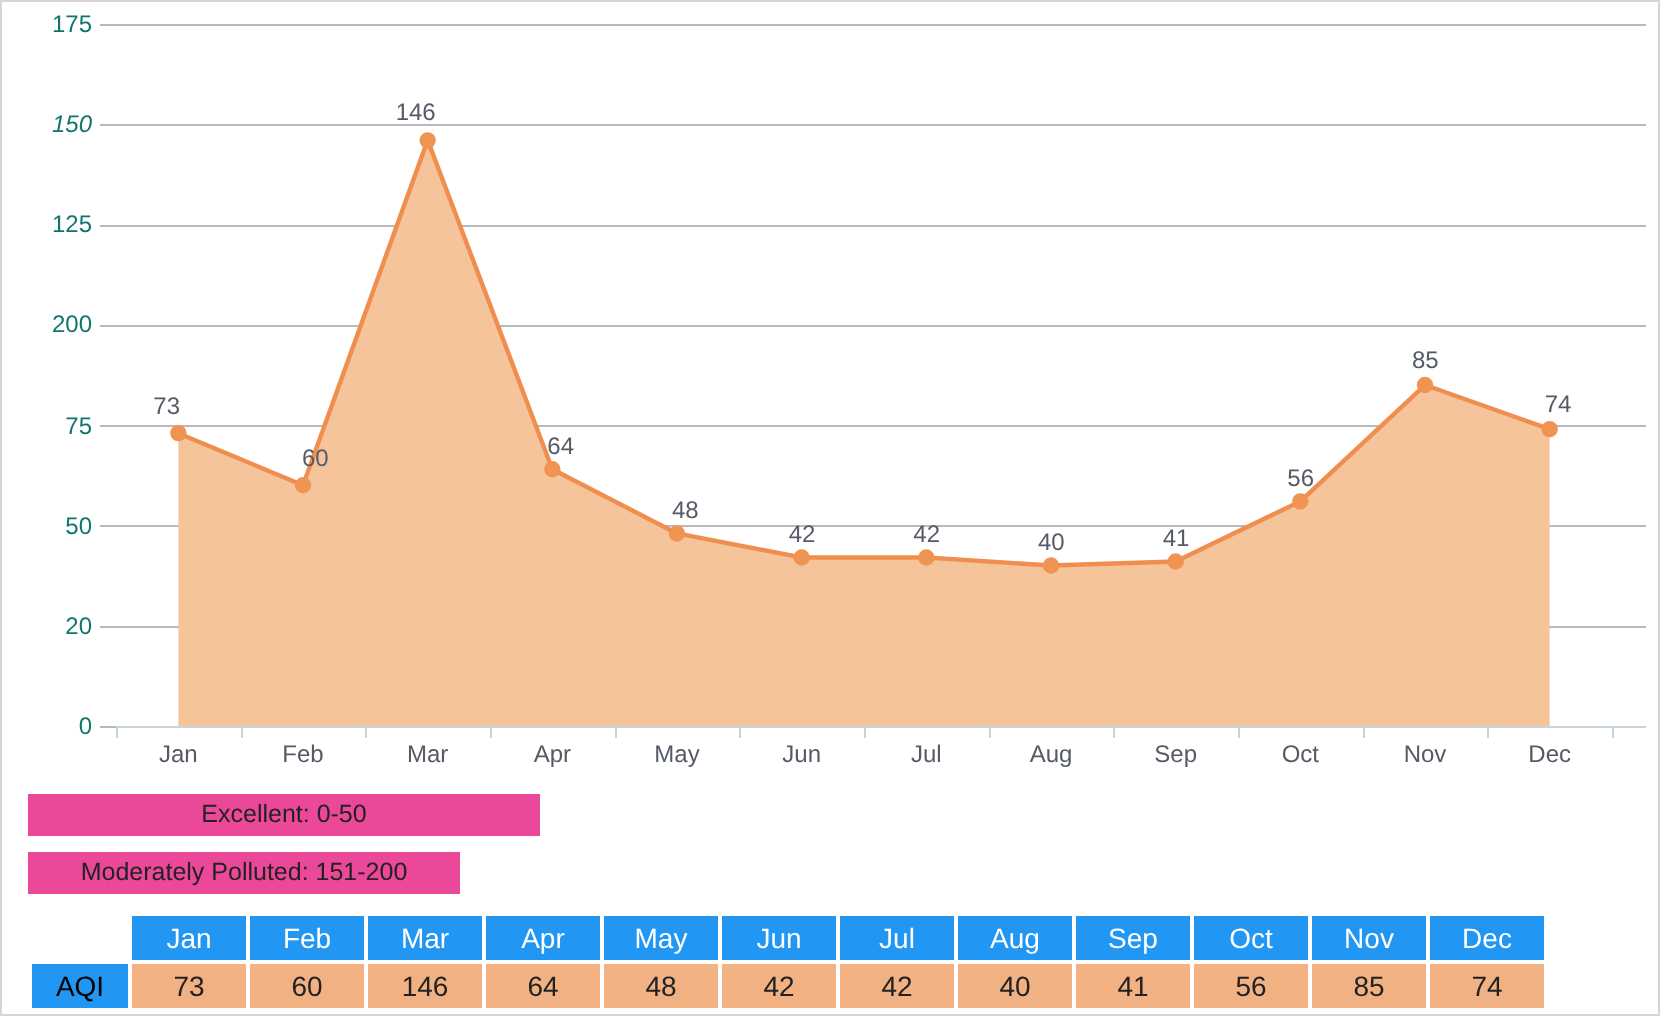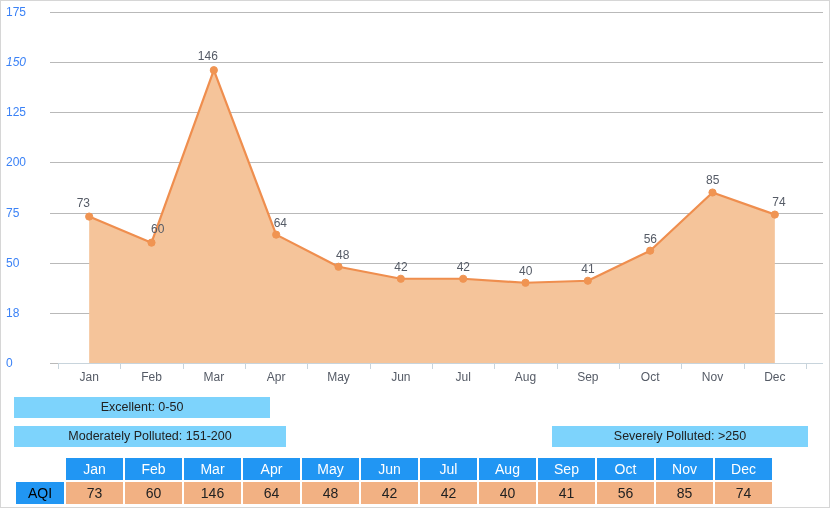--- a/index.html
+++ b/index.html
@@ -32,22 +32,22 @@
     width: 828px;
     height: 392px;
   }
   #plot-svg {
     position: absolute;
     left: 0; top: 0;
   }
   .ytick-label {
     position: absolute;
     font-size: 12px;
-    color: #3b82f6;
-    text-align: left;
+    color: #0f766e;
+    text-align: right;
     width: 40px;
     line-height: 12px;
   }
   .xtick-label {
     position: absolute;
     font-size: 12px;
     color: #555b66;
     text-align: center;
     width: 60px;
     line-height: 12px;
@@ -66,21 +66,21 @@
     position: absolute;
     left: 0;
     top: 396px;
     width: 828px;
     height: 56px;
   }
   .legend-item {
     position: absolute;
     height: 21px;
     line-height: 21px;
-    background: #7dd3fc;
+    background: #ec4899;
     color: #222222;
     font-size: 12.5px;
     text-align: center;
     white-space: nowrap;
     overflow: hidden;
   }
 
   
   #data-table {
     position: absolute;
@@ -165,21 +165,21 @@
         <circle cx="337.5" cy="265.7257142857143" r="3.6" fill="#f09452" stroke="#f09452" stroke-width="1"></circle>
         <circle cx="399.83333333333337" cy="277.76" r="3.6" fill="#f09452" stroke="#f09452" stroke-width="1"></circle>
         <circle cx="462.1666666666667" cy="277.76" r="3.6" fill="#f09452" stroke="#f09452" stroke-width="1"></circle>
         <circle cx="524.5" cy="281.7714285714286" r="3.6" fill="#f09452" stroke="#f09452" stroke-width="1"></circle>
         <circle cx="586.8333333333334" cy="279.7657142857143" r="3.6" fill="#f09452" stroke="#f09452" stroke-width="1"></circle>
         <circle cx="649.1666666666667" cy="249.68" r="3.6" fill="#f09452" stroke="#f09452" stroke-width="1"></circle>
         <circle cx="711.5" cy="191.5142857142857" r="3.6" fill="#f09452" stroke="#f09452" stroke-width="1"></circle>
         <circle cx="773.8333333333334" cy="213.57714285714286" r="3.6" fill="#f09452" stroke="#f09452" stroke-width="1"></circle>
       </svg>
   <div class="ytick-label" style="left: 5px; top: 356px;">0</div>
-      <div class="ytick-label" style="left: 5px; top: 305.857px;">18</div>
+      <div class="ytick-label" style="left: 5px; top: 305.857px;">20</div>
       <div class="ytick-label" style="left: 5px; top: 255.714px;">50</div>
       <div class="ytick-label" style="left: 5px; top: 205.571px;">75</div>
       <div class="ytick-label" style="left: 5px; top: 155.429px;">200</div>
       <div class="ytick-label" style="left: 5px; top: 105.286px;">125</div>
       <div class="ytick-label" style="left: 5px; top: 55.1429px; font-style: italic;">150</div>
       <div class="ytick-label" style="left: 5px; top: 5px;">175</div>
       <div class="xtick-label" style="left: 58.1667px;">Jan</div>
       <div class="xtick-label" style="left: 120.5px;">Feb</div>
       <div class="xtick-label" style="left: 182.833px;">Mar</div>
       <div class="xtick-label" style="left: 245.167px;">Apr</div>
@@ -200,22 +200,21 @@
       <div class="point-label" style="left: 455.667px; top: 259.76px;">42</div>
       <div class="point-label" style="left: 518px; top: 263.771px;">40</div>
       <div class="point-label" style="left: 580.333px; top: 261.766px;">41</div>
       <div class="point-label" style="left: 642.667px; top: 231.68px;">56</div>
       <div class="point-label" style="left: 705px; top: 172.514px;">85</div>
       <div class="point-label" style="left: 771.333px; top: 194.577px;">74</div>
     </div>
 
   <div id="legend">
       <div class="legend-item" style="left: 13px; top: 0px; width: 256px;">Excellent: 0-50</div>
-      <div class="legend-item" style="left: 13px; top: 29px; width: 272px;">Moderately Polluted: 151-200</div>
-      <div class="legend-item" style="left: 551px; top: 29px; width: 256px;">Severely Polluted: &gt;250</div>
+      <div class="legend-item" style="left: 13px; top: 29px; width: 216px;">Moderately Polluted: 151-200</div>
     </div>
 
   <table id="data-table">
     <thead>
       <tr>
         <th class="hdr-blank"></th>
       <th class="hdr-month">Jan</th>
           <th class="hdr-month">Feb</th>
           <th class="hdr-month">Mar</th>
           <th class="hdr-month">Apr</th>

